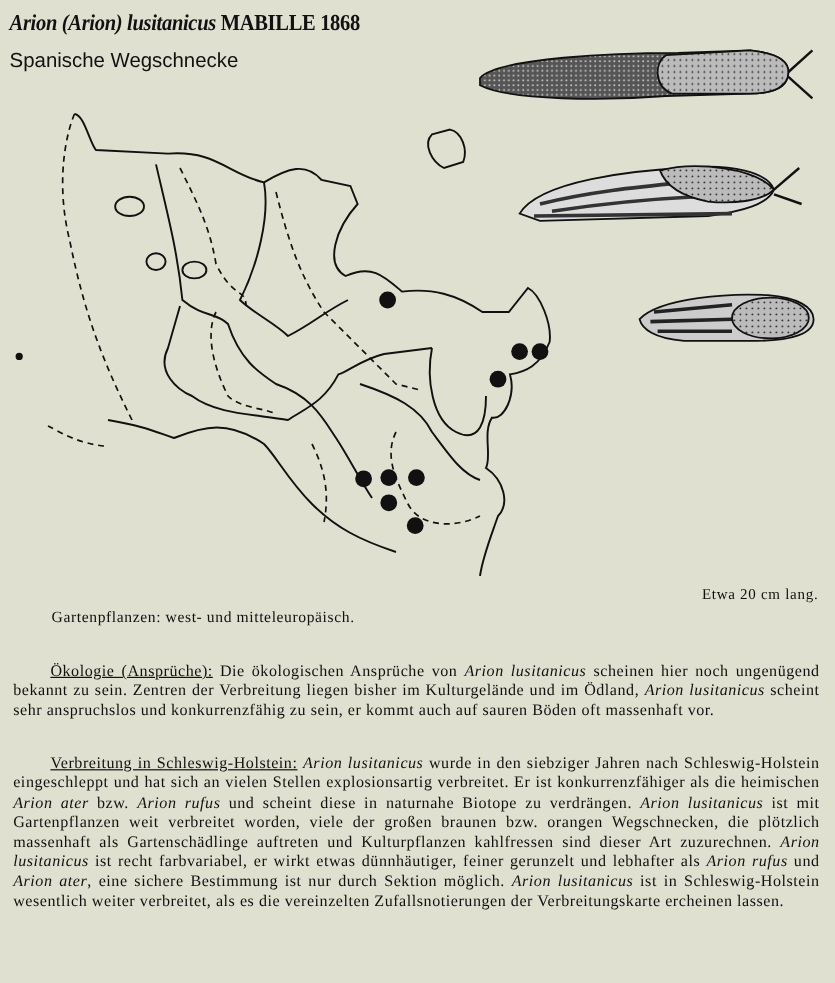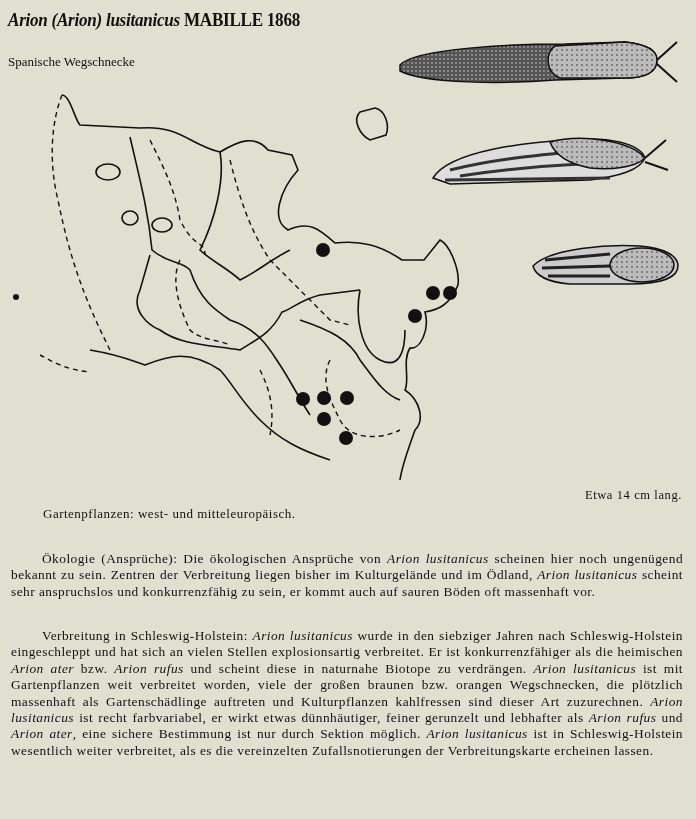--- a/index.html
+++ b/index.html
@@ -13,39 +13,39 @@
     }
     .title {
       position: absolute; left: 8px; top: 9px;
       font-family: "Liberation Serif", serif;
       font-size: 19px; font-weight: bold; letter-spacing: -0.3px;
       transform: scaleX(0.9); transform-origin: left top;
       white-space: nowrap;
     }
     .title i { font-style: italic; }
     .subtitle {
-      position: absolute; left: 8px; top: 54px;
-      font-family: Liberation Serif, serif; font-size: 13px;
+      position: absolute; left: 8px; top: 41px;
+      font-family: Liberation Sans, sans-serif; font-size: 17px;
     }
     .map-wrap { position: absolute; left: 30px; top: 80px; width: 470px; height: 400px; }
     .slug { position: absolute; }
     .stray-dot { position: absolute; left: 13px; top: 294px; width: 6px; height: 6px; border-radius: 50%; background:#111; }
     .len {
       position: absolute; right: 14px; top: 488px;
       font-size: 12.5px; font-family: "Liberation Serif", serif; letter-spacing: 0.6px;
     }
     .meta { position: absolute; left: 43px; top: 505px; font-family: "Liberation Serif", serif; font-size: 13px; letter-spacing: 0.5px; line-height: 17px; }
     .rl-row { display: flex; white-space: pre; }
     .rl-row span { display: inline-block; }
     .para {
       position: absolute; left: 11px; width: 672px;
       font-family: "Liberation Serif", serif; font-size: 13.4px;
       line-height: 16.4px; text-align: justify; letter-spacing: 0.45px;
     }
-    .para .head { margin-left: 31px; }
+    .para .head { text-decoration: underline; margin-left: 31px; }
     .para i { font-style: italic; }
     .p1 { top: 551px; }
     .p2 { top: 628px; }
   </style>
 </head>
 <body>
 
 <div class="title">
   <i>Arion (Arion) lusitanicus</i>
   <span>MABILLE 1868</span>
@@ -112,21 +112,21 @@
     <circle cx="420" cy="213" r="7"></circle>
     <circle cx="385" cy="236" r="7"></circle>
     <circle cx="273" cy="319" r="7"></circle>
     <circle cx="294" cy="318" r="7"></circle>
     <circle cx="317" cy="318" r="7"></circle>
     <circle cx="294" cy="339" r="7"></circle>
     <circle cx="316" cy="358" r="7"></circle>
   </g>
 </svg>
 
-<div class="len">Etwa 14 cm lang.</div>
+<div class="len">Etwa 20 cm lang.</div>
 
 <div class="meta">
   <div>Gartenpflanzen: west- und mitteleuropäisch.</div>
 </div>
 
 <div class="para p1">
   <span class="head">Ökologie (Ansprüche):</span><span class="segs"><span> Die ökologischen Ansprüche von </span><i>Arion lusitanicus</i><span> scheinen hier noch ungenügend bekannt zu sein. Zentren der Verbreitung liegen bisher im Kulturgelände und im Ödland, </span><i>Arion lusitanicus</i><span> scheint sehr anspruchslos und konkurrenzfähig zu sein, er kommt auch auf sauren Böden oft massenhaft vor.</span></span>
 </div>
 
 <div class="para p2">

